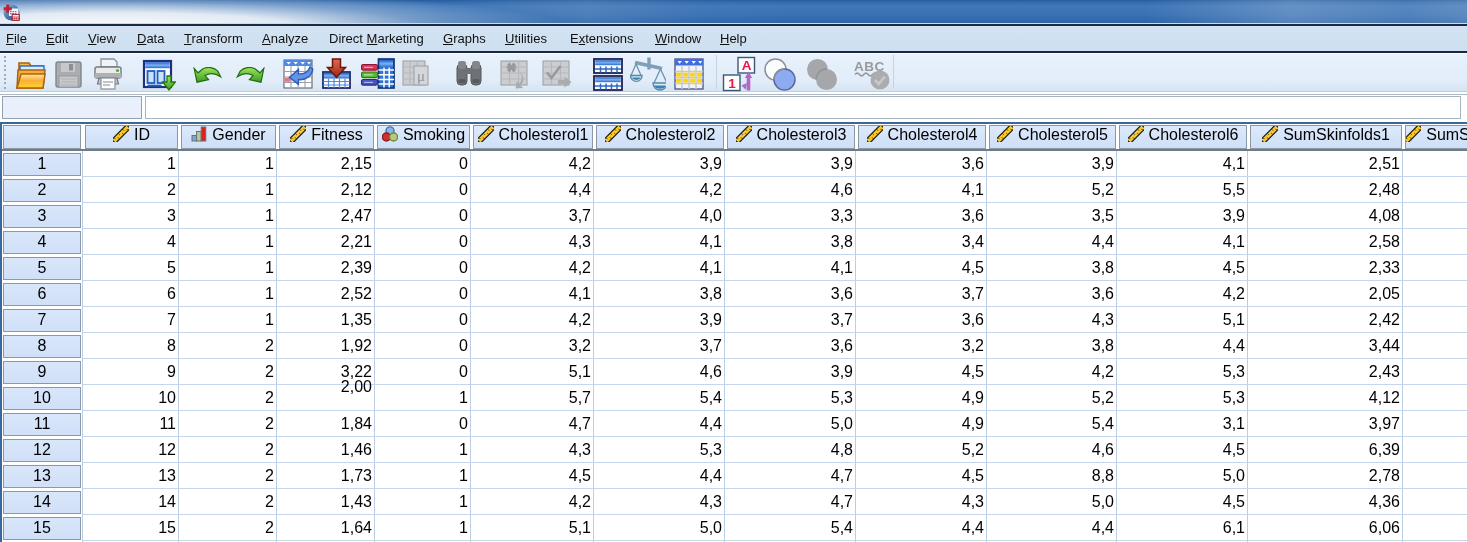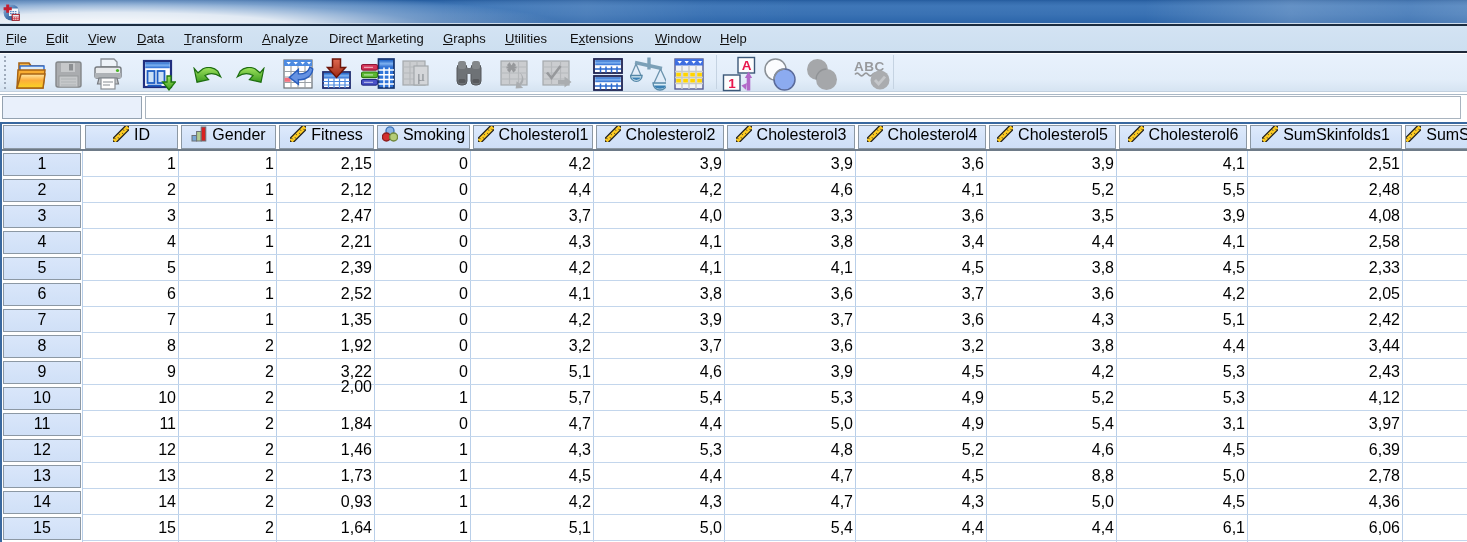--- a/index.html
+++ b/index.html
@@ -718,21 +718,21 @@
 <div class="cell" style="left:594px;top:463px;width:128px;height:25px">4,4</div>
 <div class="cell" style="left:725px;top:463px;width:128px;height:25px">4,7</div>
 <div class="cell" style="left:856px;top:463px;width:128px;height:25px">4,5</div>
 <div class="cell" style="left:987px;top:463px;width:127px;height:25px">8,8</div>
 <div class="cell" style="left:1117px;top:463px;width:128px;height:25px">5,0</div>
 <div class="cell" style="left:1248px;top:463px;width:152px;height:25px">2,78</div>
 <div class="abs" style="left:83px;top:514px;width:1384px;height:1px;background:#c3d6ec"></div>
 <div class="rbtn" style="left:3px;top:491px;width:76px;height:21px">14</div>
 <div class="cell" style="left:83px;top:489px;width:93px;height:25px">14</div>
 <div class="cell" style="left:179px;top:489px;width:95px;height:25px">2</div>
-<div class="cell" style="left:277px;top:489px;width:95px;height:25px">0,93</div>
+<div class="cell" style="left:277px;top:489px;width:95px;height:25px">1,43</div>
 <div class="cell" style="left:375px;top:489px;width:93px;height:25px">1</div>
 <div class="cell" style="left:471px;top:489px;width:120px;height:25px">4,2</div>
 <div class="cell" style="left:594px;top:489px;width:128px;height:25px">4,3</div>
 <div class="cell" style="left:725px;top:489px;width:128px;height:25px">4,7</div>
 <div class="cell" style="left:856px;top:489px;width:128px;height:25px">4,3</div>
 <div class="cell" style="left:987px;top:489px;width:127px;height:25px">5,0</div>
 <div class="cell" style="left:1117px;top:489px;width:128px;height:25px">4,5</div>
 <div class="cell" style="left:1248px;top:489px;width:152px;height:25px">4,36</div>
 <div class="abs" style="left:83px;top:540px;width:1384px;height:1px;background:#c3d6ec"></div>
 <div class="rbtn" style="left:3px;top:517px;width:76px;height:21px">15</div>

